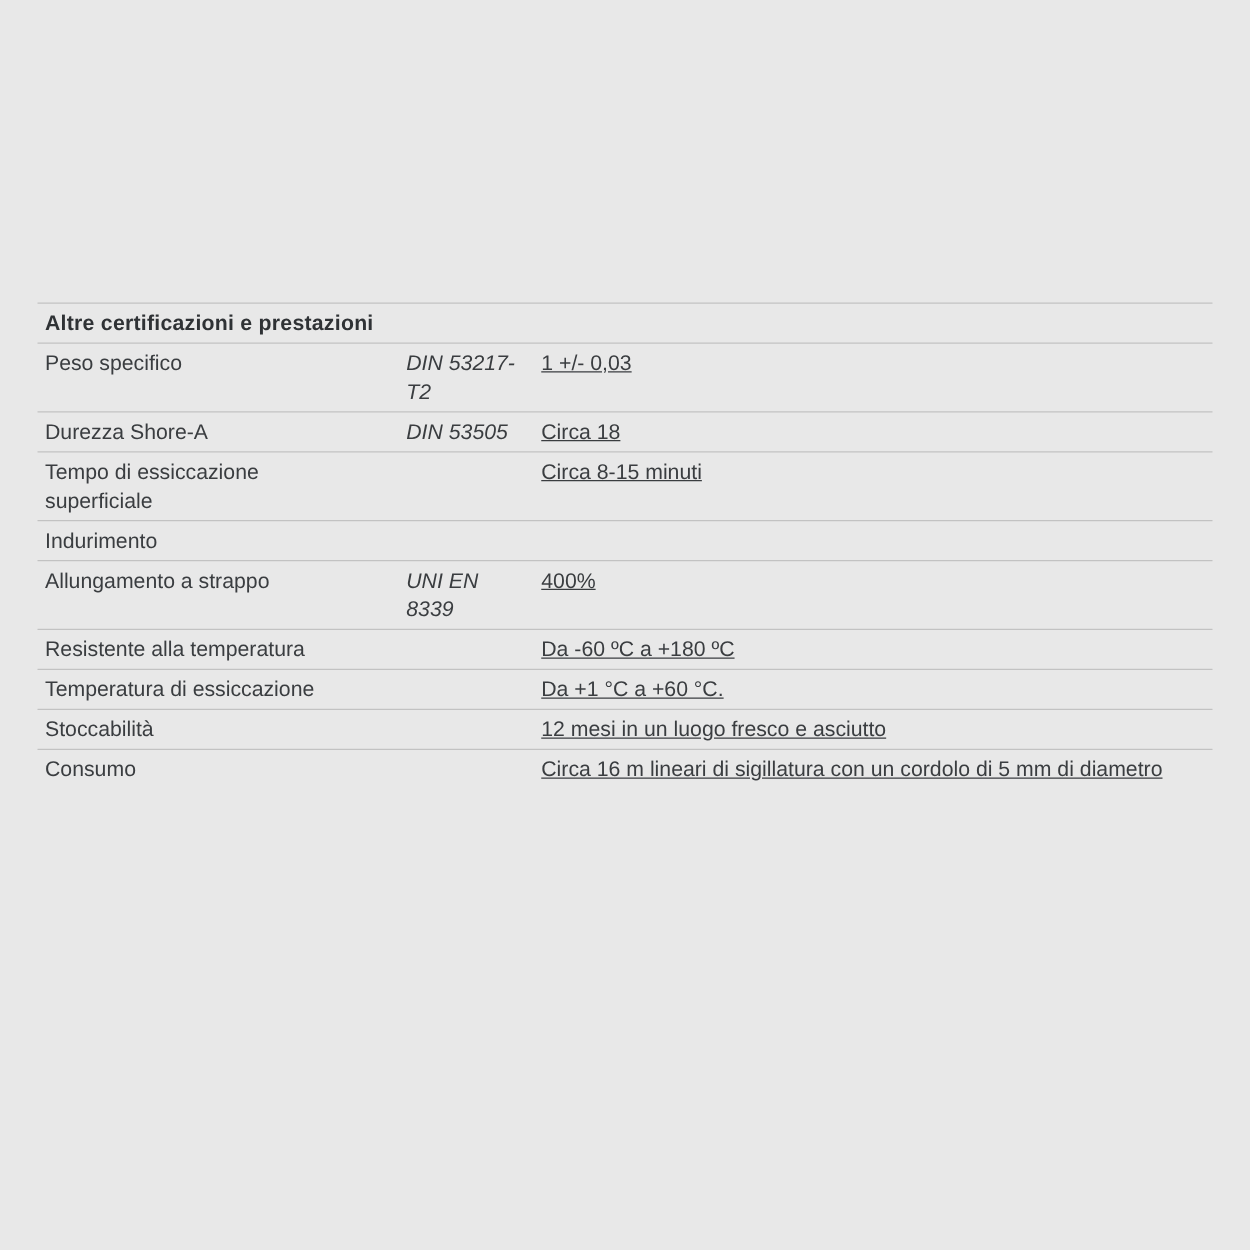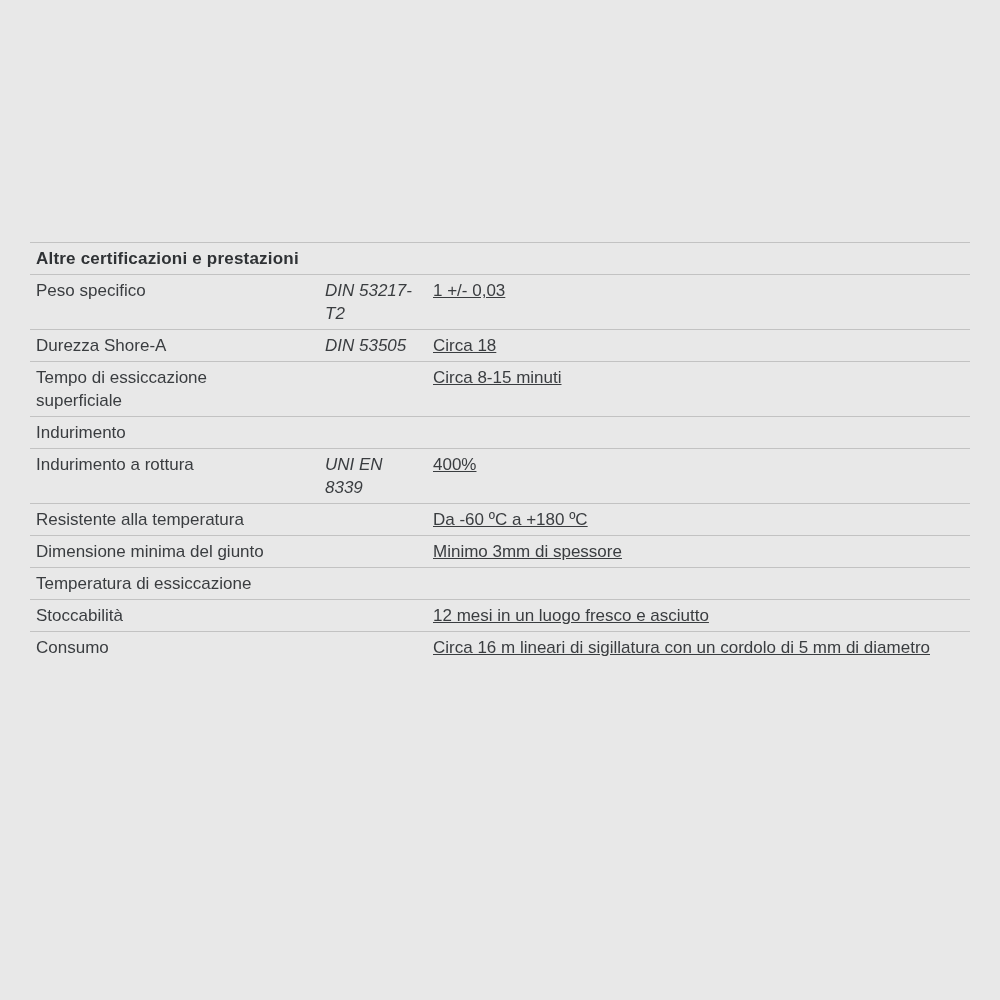--- a/index.html
+++ b/index.html
@@ -85,40 +85,36 @@
     <div class="cell col-standard"></div>
     <div class="cell col-value">Circa 8-15 minuti</div>
   </div>
 
   <div class="row">
     <div class="cell col-label">Indurimento</div>
     <div class="cell col-standard"></div>
   </div>
 
   <div class="row">
-    <div class="cell col-label">Indurimento a rottura</div>
+    <div class="cell col-label">Allungamento a strappo</div>
     <div class="cell col-standard">UNI EN 8339</div>
     <div class="cell col-value">400%</div>
   </div>
 
   <div class="row">
     <div class="cell col-label">Resistente alla temperatura</div>
     <div class="cell col-standard"></div>
     <div class="cell col-value">Da -60 ºC a +180 ºC</div>
   </div>
 
-  <div class="row">
-    <div class="cell col-label">Dimensione minima del giunto</div>
-    <div class="cell col-standard"></div>
-    <div class="cell col-value">Minimo 3mm di spessore</div>
-  </div>
 
   <div class="row">
     <div class="cell col-label">Temperatura di essiccazione</div>
     <div class="cell col-standard"></div>
+    <div class="cell col-value">Da +1 °C a +60 °C.</div>
   </div>
 
   <div class="row">
     <div class="cell col-label">Stoccabilità</div>
     <div class="cell col-standard"></div>
     <div class="cell col-value">12 mesi in un luogo fresco e asciutto</div>
   </div>
 
   <div class="row">
     <div class="cell col-label">Consumo</div>

